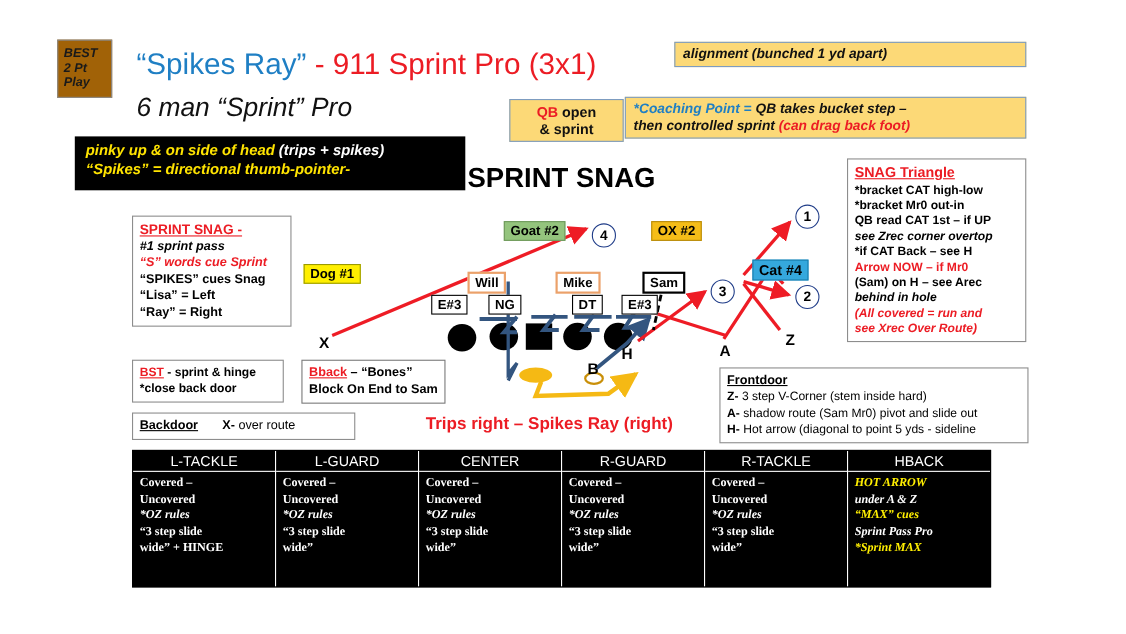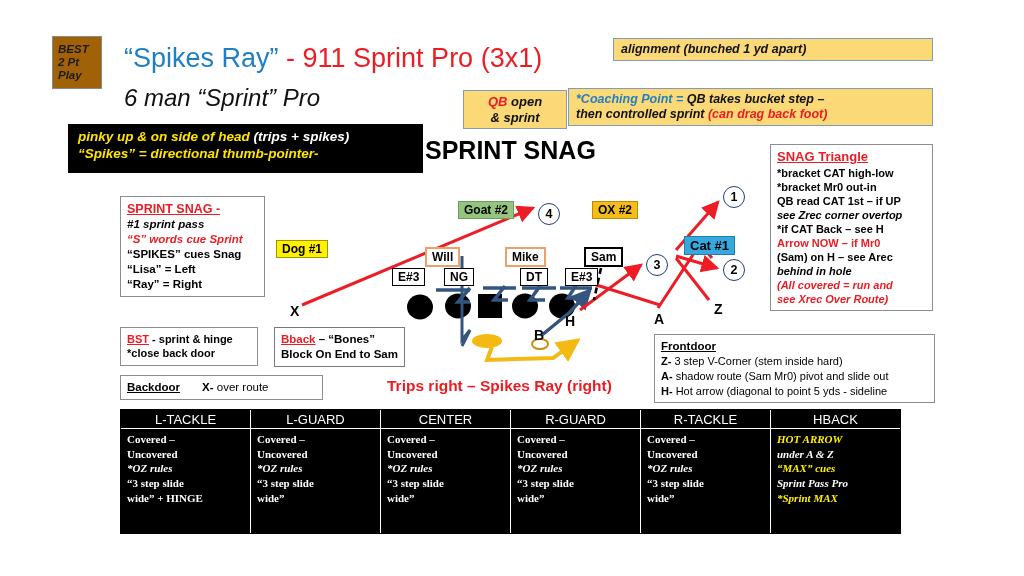--- a/index.html
+++ b/index.html
@@ -54,28 +54,28 @@
   }
   .cp-box .cpblue { color:#1f7fc4; }
   .cp-box .cpred  { color:#ec1c24; }
   #cp-squeeze { left:613px; top:38px; width:320px; }
   #cp-bucket  { left:568px; top:88px; width:365px; }
 
   #qb-open {
     left:463px; top:90px; width:104px;
     background:#fcd977; border:1px solid #7d9cc0;
     padding:3px 6px;
-    font-size:13px; font-weight:bold; font-style:italic;
+    font-size:13px; font-weight:bold; 
     line-height:1.2; color:#111; text-align:center;
   }
   #qb-open .qbred { color:#ec1c24; }
 
   
   #sprint-snag-title {
-    left:425px; top:136px;
+    left:425px; top:148px;
     font-size:25px; font-weight:bold; color:#000;
     white-space:nowrap;
     text-align:center;
   }
 
   
   .note {
     background:#fff; border:1px solid #8d8d8d;
     padding:4px 6px; color:#000;
   }
@@ -328,21 +328,21 @@
 
     <path d="M660,305 L590,283"></path>
   </g>
 
   <path d="M601,268 L594,300" stroke="#000" stroke-width="2.6" stroke-dasharray="6,4" fill="none"></path>
 </svg>
 
 <div class="abs tag tag-dog" id="tag-dog">Dog #1</div>
 <div class="abs tag tag-goat" id="tag-goat">Goat #2</div>
 <div class="abs tag tag-ox" id="tag-ox">OX #2</div>
-<div class="abs tag tag-cat" id="tag-cat">Cat #1</div>
+<div class="abs tag tag-cat" id="tag-cat">Cat #4</div>
 <div class="abs tag tag-lb" id="tag-will">Will</div>
 <div class="abs tag tag-lb" id="tag-mike">Mike</div>
 <div class="abs tag tag-sam" id="tag-sam">Sam</div>
 <div class="abs tag tag-white" id="tag-e3a">E#3</div>
 <div class="abs tag tag-white" id="tag-ng">NG</div>
 <div class="abs tag tag-white" id="tag-dt">DT</div>
 <div class="abs tag tag-white" id="tag-e3b">E#3</div>
 
 <div class="abs rec-letter" id="letter-x">X</div>
 <div class="abs rec-letter" id="letter-h">H</div>

